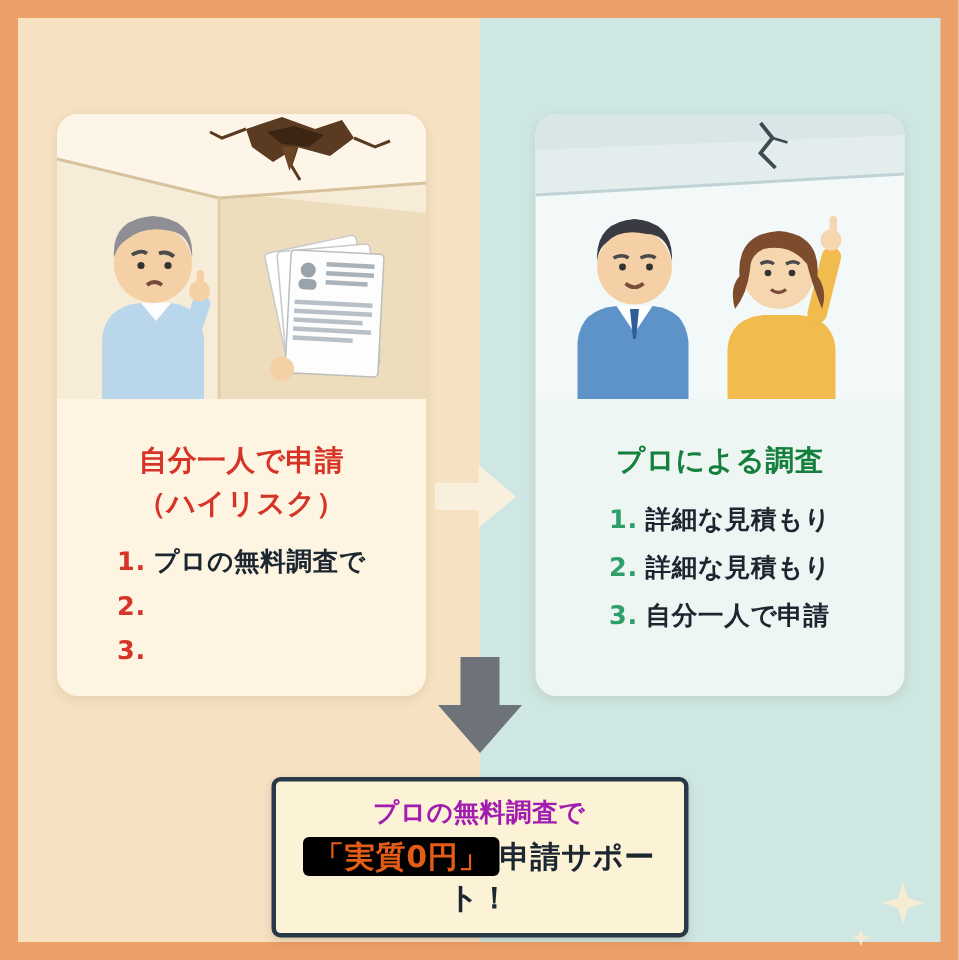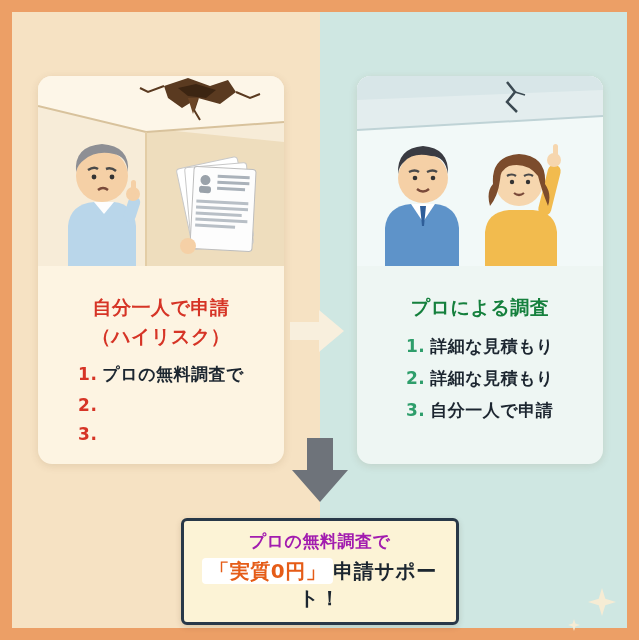--- a/index.html
+++ b/index.html
@@ -59,21 +59,21 @@
     background:#fcf3d6;
     border:3px solid #283848;
     border-radius:6px;
     padding:9px 10px 10px;
     text-align:center;
     box-shadow:0 2px 6px rgba(60,40,10,.15);
   }
   .conclusion-line1 { font-size:17px; font-weight:700; color:#a21caf; letter-spacing:.5px; }
   .conclusion-line2 { margin-top:5px; font-size:20px; font-weight:800; color:#1c2630; letter-spacing:.5px; }
   .highlight {
-    color:#e55c17; background:#ffffff;
+    color:#e55c17; background:#000000;
     padding:1px 7px; border-radius:4px;
   }
 
   .sparkle-big   { position:absolute; left:588px; top:588px; width:28px; height:28px; }
   .sparkle-small { position:absolute; left:568px; top:616px; width:12px; height:12px; }
 </style>
 </head>
 <body>
 
 <div class="stage">

